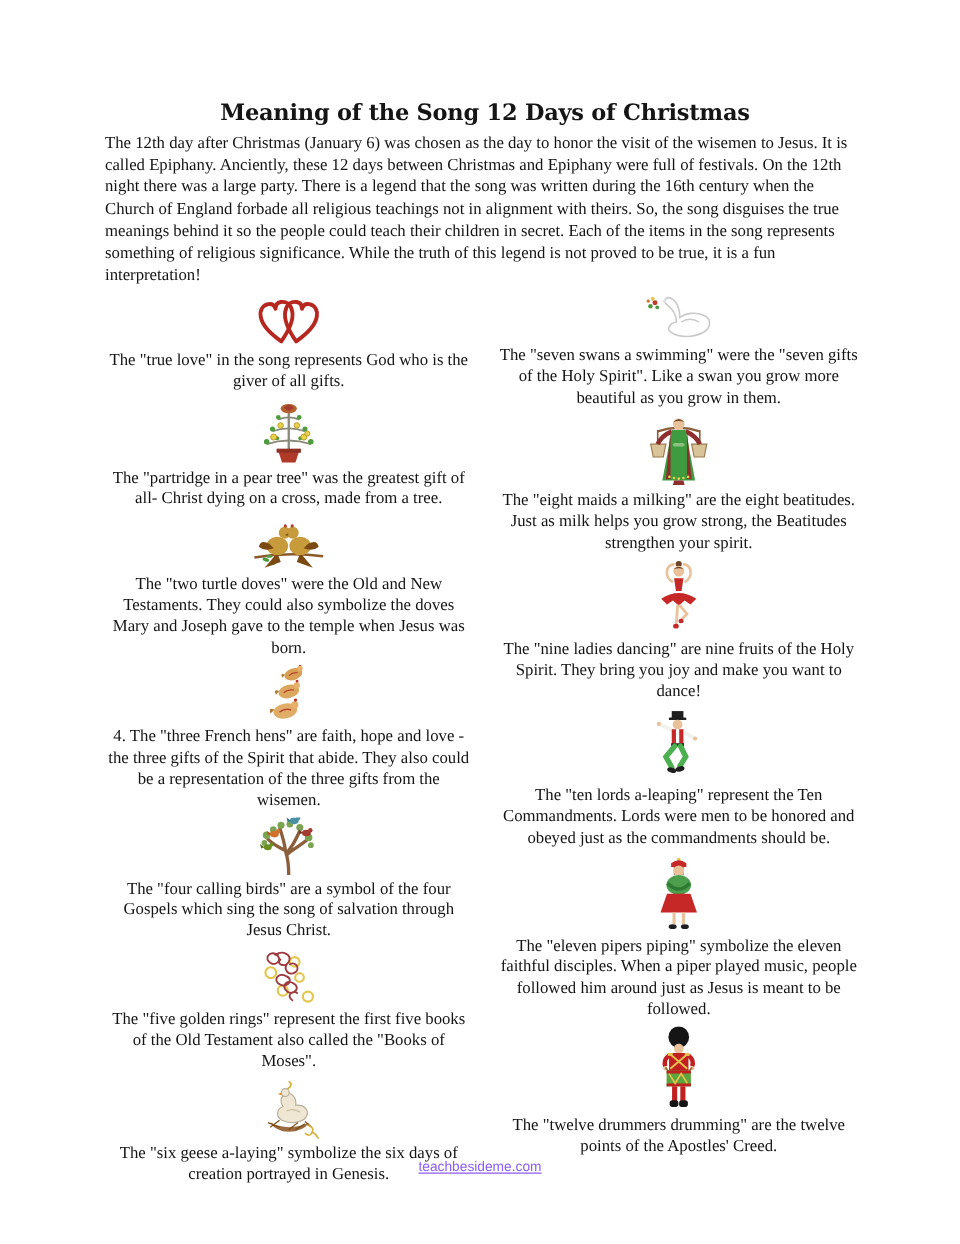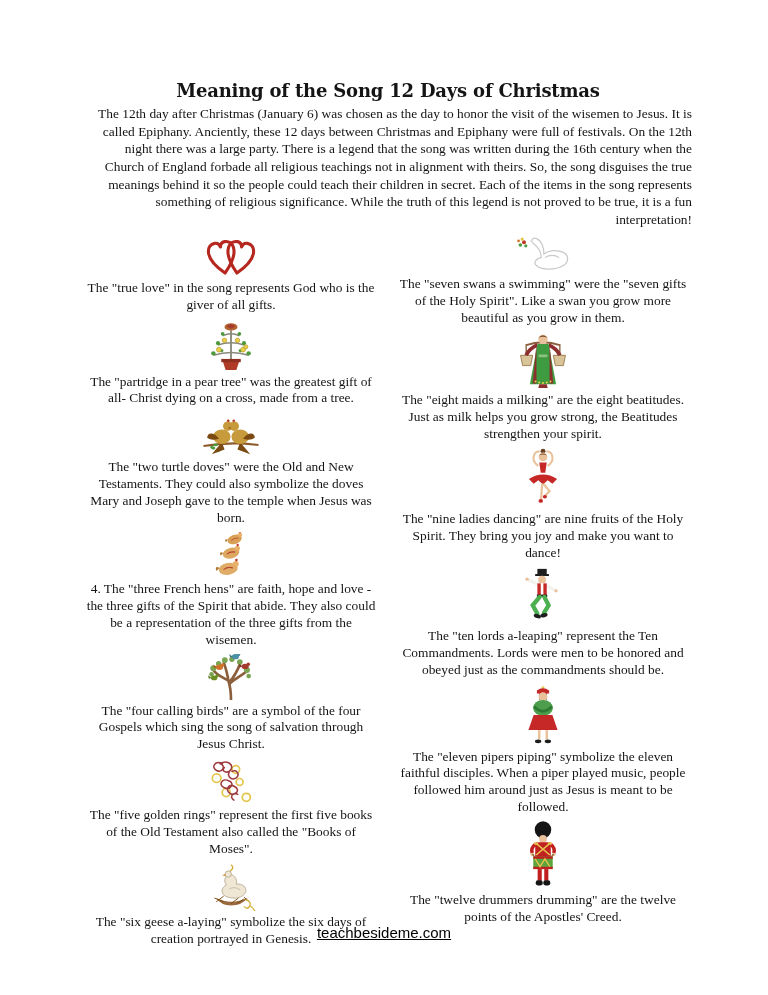--- a/index.html
+++ b/index.html
@@ -1,28 +1,28 @@
 <!DOCTYPE html>
 <html><head>
 <meta charset="utf-8">
 <style>
   html,body{margin:0;padding:0;background:#ffffff;}
   body{width:768px;height:995px;position:relative;font-family:"Liberation Serif",serif;color:#111;overflow:hidden;}
   .page{padding:80px 76px 0 84px;}
   .doc-title{font-family:"DejaVu Serif",serif;font-weight:bold;font-size:18px;text-align:center;margin:0 0 4px 0;letter-spacing:-0.2px;color:#151515;}
-  .intro{font-size:13.4px;line-height:1.32;margin:0;text-align:right;color:#141414;}
+  .intro{font-size:13.4px;line-height:1.32;margin:0;text-align:left;color:#141414;}
   .columns{display:flex;margin-top:6px;gap:16px;}
   .col{display:flex;flex-direction:column;}
   .col-left{width:296px;}
   .col-right{width:300px;}
   .item{display:flex;flex-direction:column;align-items:center;margin-bottom:5px;}
   .item .icon{margin-bottom:3px;display:block;}
   .item-text{font-size:13.4px;line-height:1.26;text-align:center;margin:0;color:#141414;}
   .footer{position:absolute;left:0;top:924px;width:100%;text-align:center;}
-  .footer a{font-family:"Liberation Sans",sans-serif;font-size:15px;color:#000000;}
+  .footer a{font-family:"Liberation Sans",sans-serif;font-size:11px;color:#8b5cf6;}
 </style>
 </head>
 <body>
 
 <div class="page">
 
   <h1 class="doc-title">Meaning of the Song 12 Days of Christmas</h1>
   <p class="intro">The 12th day after Christmas (January 6) was chosen as the day to honor the visit of the wisemen to Jesus.  It is called Epiphany. Anciently, these 12 days between Christmas and Epiphany were full of  festivals. On the 12th night there was a large party. There is a legend that the song was written during the 16th century when the Church of England forbade all religious teachings not in alignment with theirs. So, the song disguises the true meanings behind it so the people could teach their children in secret. Each of the items in the song represents something of religious significance. While the truth of this legend is not proved to be true, it is a fun interpretation!</p>
 
   <div class="columns">

